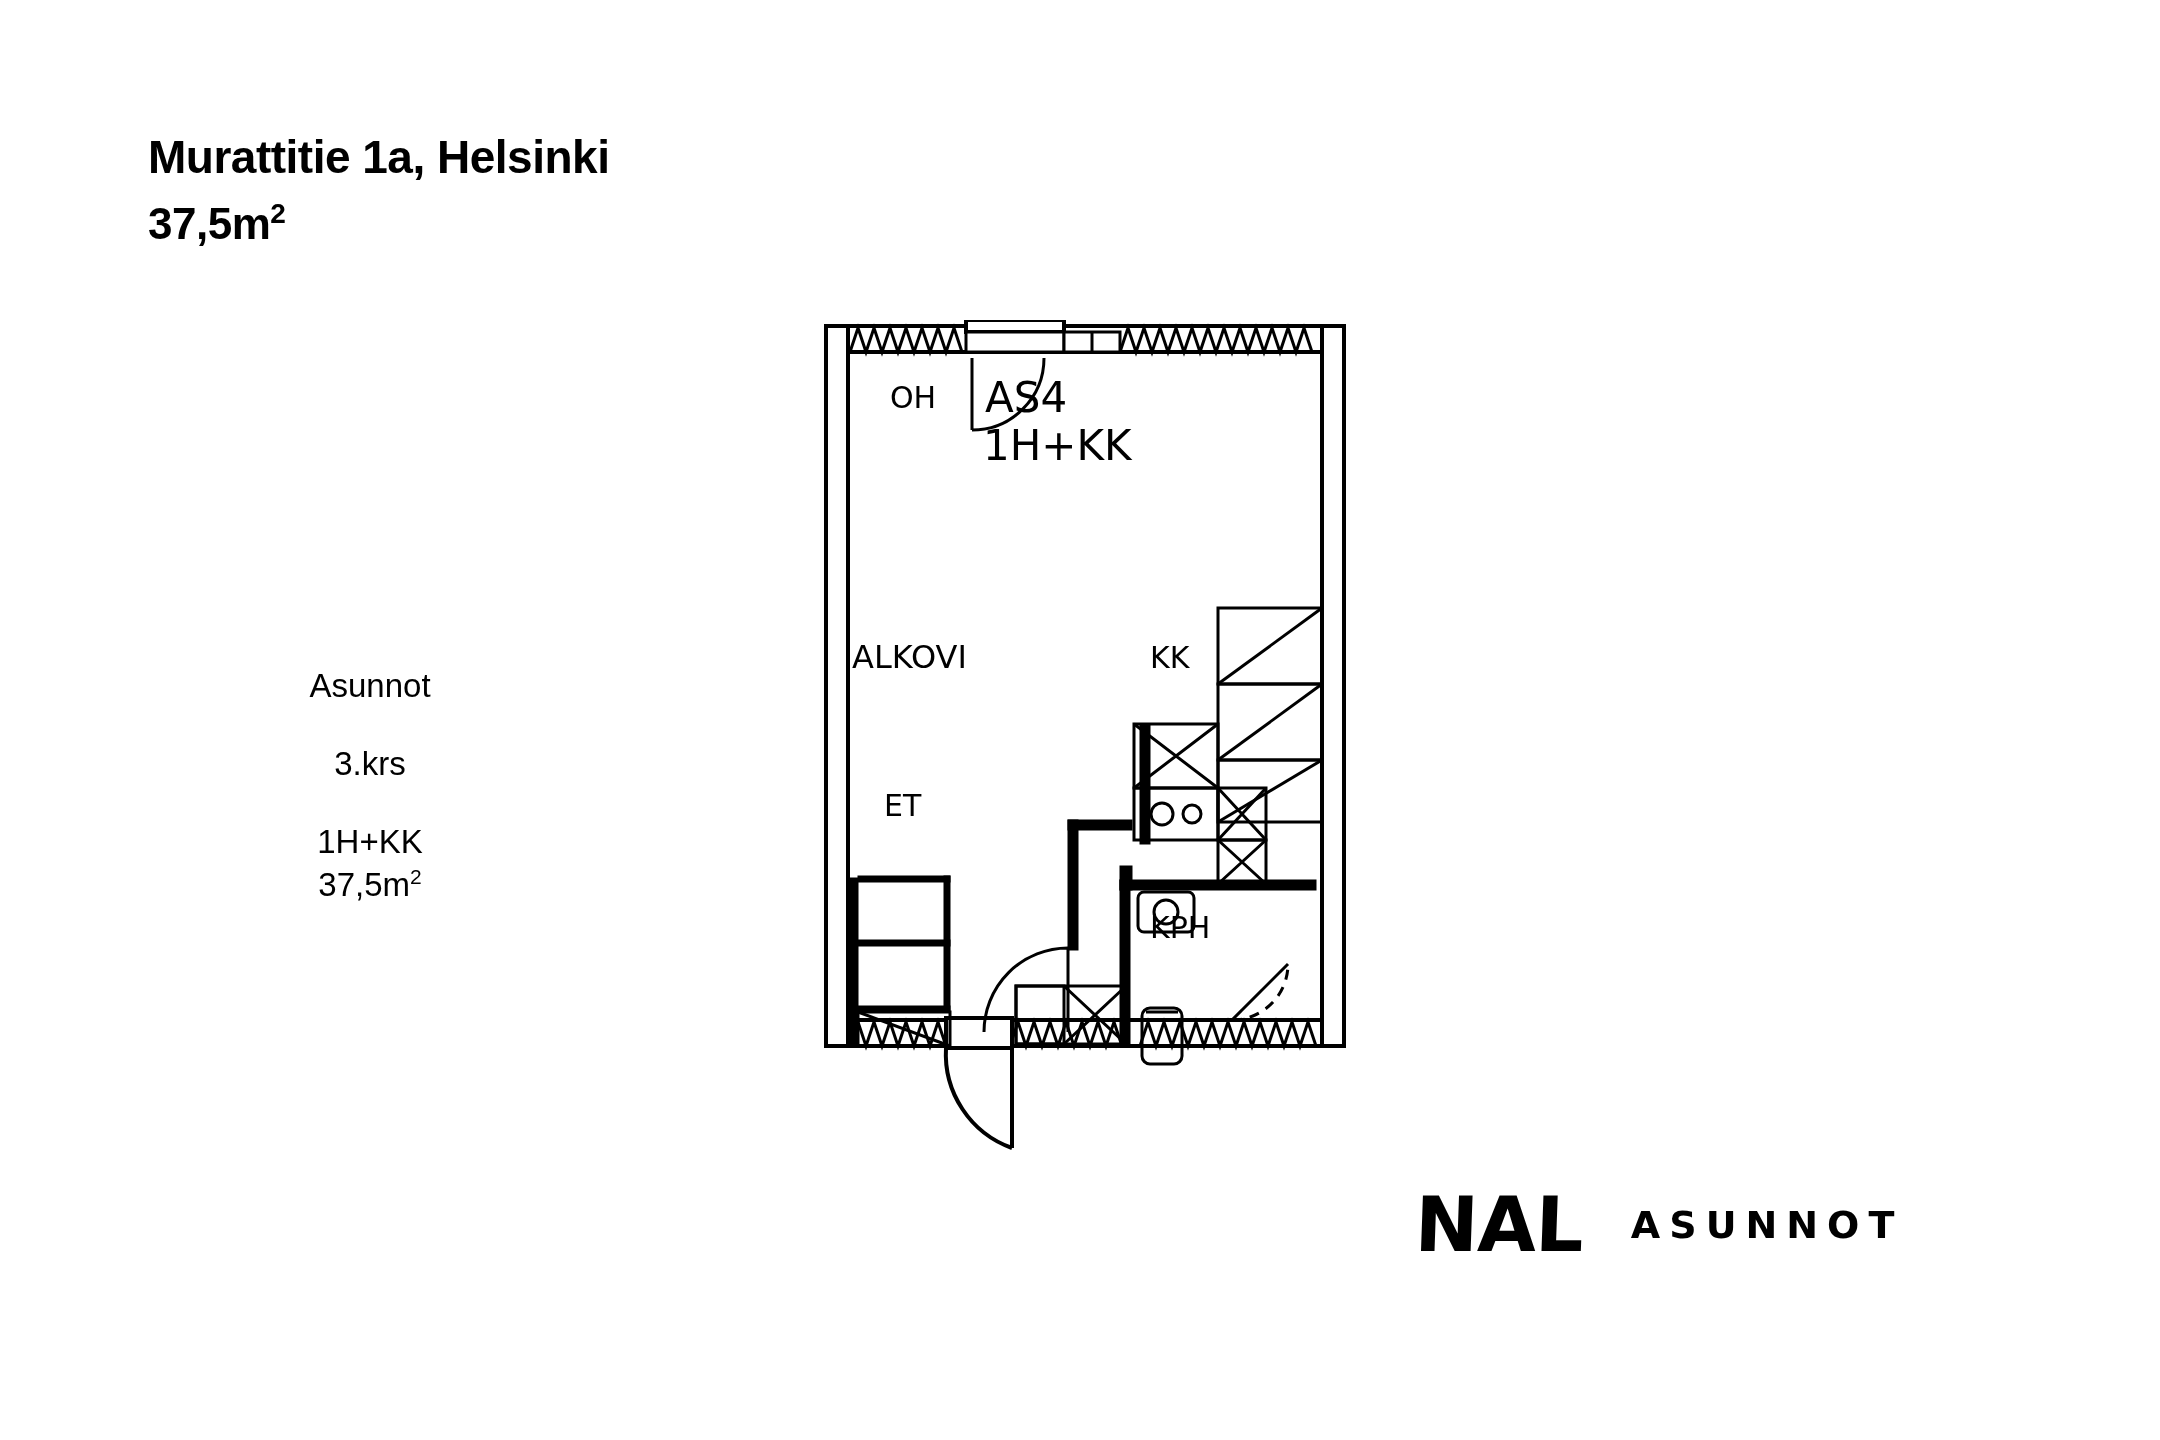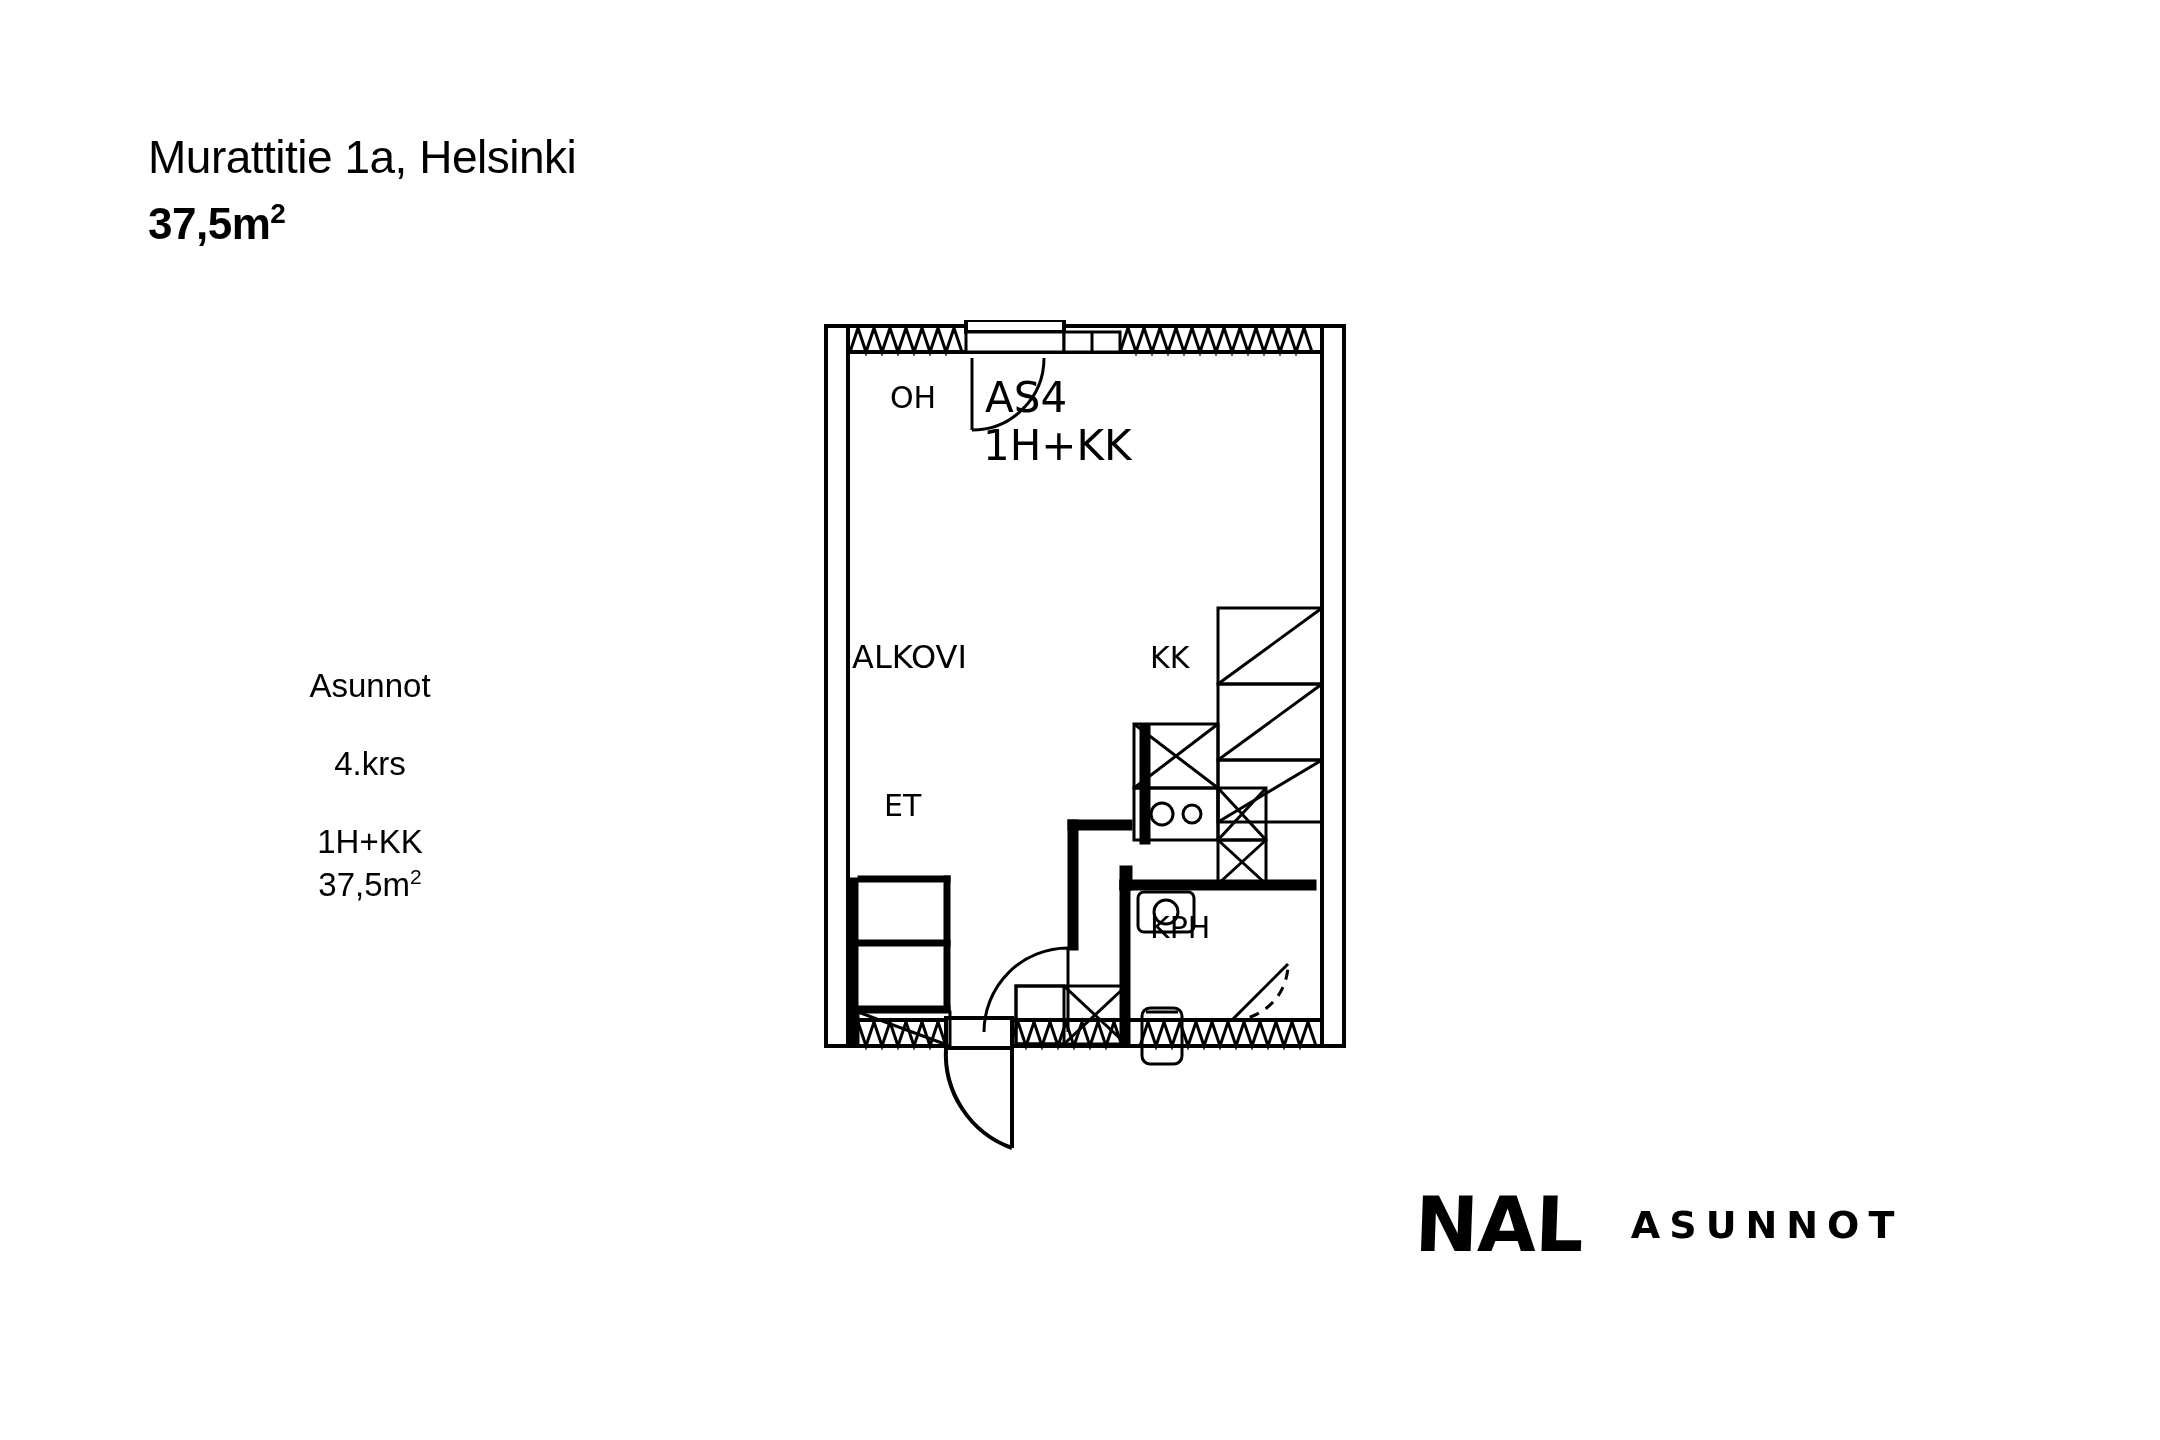--- a/index.html
+++ b/index.html
@@ -17,21 +17,21 @@
   }
 
   
   #header {
     position: absolute;
     left: 148px;
     top: 132px;
   }
   #title {
     font-size: 46px;
-    font-weight: normal;
+    font-weight: bold;
     letter-spacing: -0.5px;
     line-height: 1.1;
     white-space: nowrap;
   }
   #subtitle {
     font-size: 44px;
     font-weight: bold;
     letter-spacing: -0.5px;
     line-height: 1.1;
     margin-top: 16px;
@@ -100,21 +100,21 @@
 <div id="header">
   <div id="title">Murattitie 1a, Helsinki</div>
   <div id="subtitle">
     <span>37,5m</span><span class="sup">2</span>
   </div>
 </div>
 
 <div id="info">
   <div>Asunnot</div>
   <div class="gap"></div>
-  <div>4.krs</div>
+  <div>3.krs</div>
   <div class="gap"></div>
   <div>1H+KK</div>
   <div>
     <span>37,5m</span><span class="sup">2</span>
   </div>
 </div>
 
 <div id="plan">
   <svg width="560" height="840" viewBox="0 0 560 840" xmlns="http://www.w3.org/2000/svg">
 

